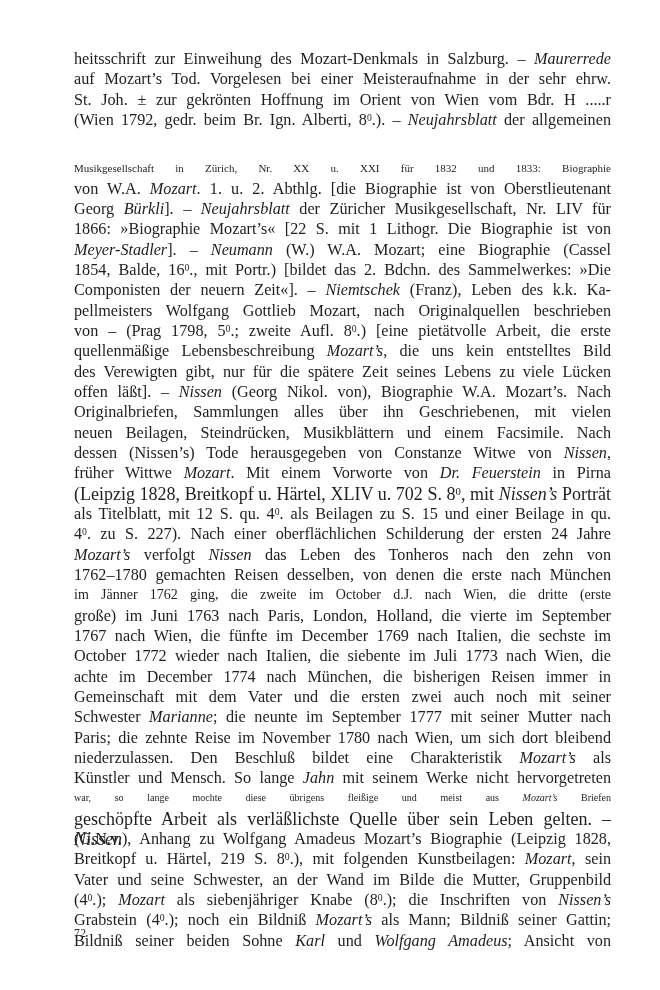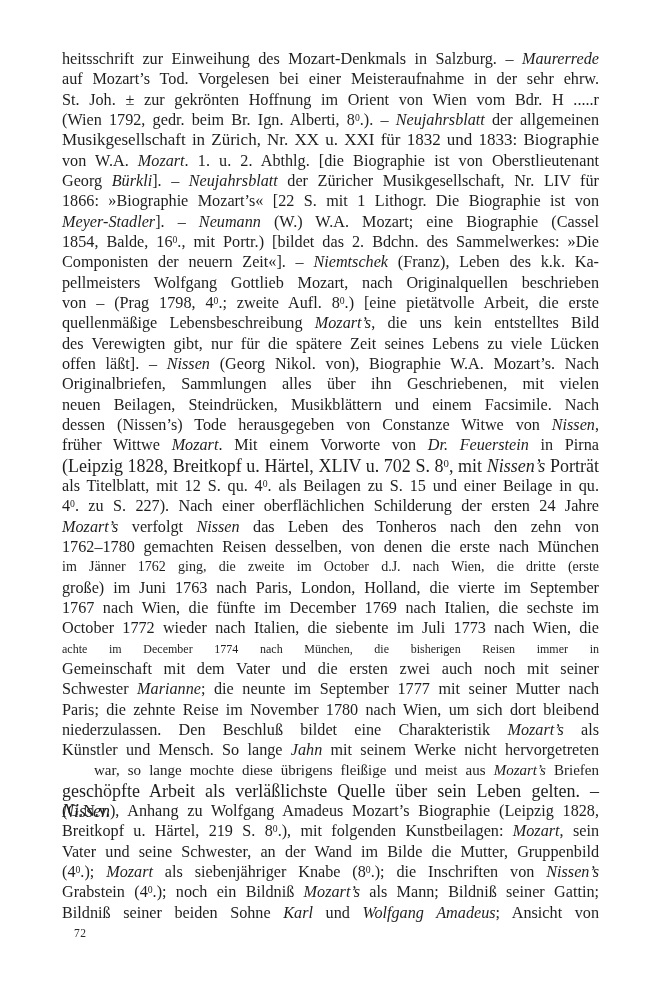--- a/index.html
+++ b/index.html
@@ -14,21 +14,21 @@
     font-family: "Liberation Serif", "DejaVu Serif", serif;
   }
   .page {
     position: relative;
     width: 660px; height: 990px;
     background: var(--bg-color);
     overflow: hidden;
   }
   .textblock {
     position: absolute;
-    left: 62px; top: 49px;
+    left: 74px; top: 49px;
     width: 537px;
   }
   .line {
     font-size: 16.2px;
     line-height: 20.33px;
     height: 20.33px;
     color: var(--text-color);
     text-align: justify;
     text-align-last: justify;
     text-justify: inter-word;
@@ -53,52 +53,52 @@
 </style>
 </head>
 <body>
 
 <div class="page">
   <div class="textblock">
       <div class="line" style="font-size: 16.2px;"><span>heitsschrift zur Einweihung des Mozart-Denkmals in Salzburg. – </span><span class="it">Maurerrede</span></div>
       <div class="line" style="font-size: 16.2px;"><span>auf Mozart’s Tod. Vorgelesen bei einer Meisteraufnahme in der sehr ehrw.</span></div>
       <div class="line" style="font-size: 16.2px;"><span>St. Joh. ± zur gekrönten Hoffnung im Orient von Wien vom Bdr. H .....r</span></div>
       <div class="line" style="font-size: 16.2px;"><span>(Wien 1792, gedr. beim Br. Ign. Alberti, 8</span><span class="sup">0</span><span>.). – </span><span class="it">Neujahrsblatt</span><span> der allgemeinen</span></div>
-      <div class="line" style="font-size: 17px;"><span>Musikgesellschaft in Zürich, Nr. XX u. XXI für 1832 und 1833: Biographie</span></div>
+      <div class="line" style="font-size: 11px; margin-top: 28px;"><span>Musikgesellschaft in Zürich, Nr. XX u. XXI für 1832 und 1833: Biographie</span></div>
       <div class="line" style="font-size: 16.2px;"><span>von W.A. </span><span class="it">Mozart</span><span>. 1. u. 2. Abthlg. [die Biographie ist von Oberstlieutenant</span></div>
       <div class="line" style="font-size: 16.2px;"><span>Georg </span><span class="it">Bürkli</span><span>]. – </span><span class="it">Neujahrsblatt</span><span> der Züricher Musikgesellschaft, Nr. LIV für</span></div>
       <div class="line" style="font-size: 16.2px;"><span>1866: »Biographie Mozart’s« [22 S. mit 1 Lithogr. Die Biographie ist von</span></div>
       <div class="line" style="font-size: 16.2px;"><span class="it">Meyer-Stadler</span><span>]. – </span><span class="it">Neumann</span><span> (W.) W.A. Mozart; eine Biographie (Cassel</span></div>
       <div class="line" style="font-size: 16.2px;"><span>1854, Balde, 16</span><span class="sup">0</span><span>., mit Portr.) [bildet das 2. Bdchn. des Sammelwerkes: »Die</span></div>
       <div class="line" style="font-size: 16.2px;"><span>Componisten der neuern Zeit«]. – </span><span class="it">Niemtschek</span><span> (Franz), Leben des k.k. Ka-</span></div>
       <div class="line" style="font-size: 16.2px;"><span>pellmeisters Wolfgang Gottlieb Mozart, nach Originalquellen beschrieben</span></div>
-      <div class="line" style="font-size: 16.2px;"><span>von – (Prag 1798, 4</span><span class="sup">0</span><span>.; zweite Aufl. 8</span><span class="sup">0</span><span>.) [eine pietätvolle Arbeit, die erste</span></div>
+      <div class="line" style="font-size: 16.2px;"><span>von – (Prag 1798, 5</span><span class="sup">0</span><span>.; zweite Aufl. 8</span><span class="sup">0</span><span>.) [eine pietätvolle Arbeit, die erste</span></div>
       <div class="line" style="font-size: 16.2px;"><span>quellenmäßige Lebensbeschreibung </span><span class="it">Mozart’s</span><span>, die uns kein entstelltes Bild</span></div>
       <div class="line" style="font-size: 16.2px;"><span>des Verewigten gibt, nur für die spätere Zeit seines Lebens zu viele Lücken</span></div>
       <div class="line" style="font-size: 16.2px;"><span>offen läßt]. – </span><span class="it">Nissen</span><span> (Georg Nikol. von), Biographie W.A. Mozart’s. Nach</span></div>
       <div class="line" style="font-size: 16.2px;"><span>Originalbriefen, Sammlungen alles über ihn Geschriebenen, mit vielen</span></div>
       <div class="line" style="font-size: 16.2px;"><span>neuen Beilagen, Steindrücken, Musikblättern und einem Facsimile. Nach</span></div>
       <div class="line" style="font-size: 16.2px;"><span>dessen (Nissen’s) Tode herausgegeben von Constanze Witwe von </span><span class="it">Nissen</span><span>,</span></div>
       <div class="line" style="font-size: 16.2px;"><span>früher Wittwe </span><span class="it">Mozart</span><span>. Mit einem Vorworte von </span><span class="it">Dr. Feuerstein</span><span> in Pirna</span></div>
       <div class="line" style="font-size: 18px;"><span>(Leipzig 1828, Breitkopf u. Härtel, XLIV u. 702 S. 8</span><span class="sup">0</span><span>, mit </span><span class="it">Nissen’s</span><span> Porträt</span></div>
       <div class="line" style="font-size: 16.2px;"><span>als Titelblatt, mit 12 S. qu. 4</span><span class="sup">0</span><span>. als Beilagen zu S. 15 und einer Beilage in qu.</span></div>
       <div class="line" style="font-size: 16.2px;"><span>4</span><span class="sup">0</span><span>. zu S. 227). Nach einer oberflächlichen Schilderung der ersten 24 Jahre</span></div>
       <div class="line" style="font-size: 16.2px;"><span class="it">Mozart’s</span><span> verfolgt </span><span class="it">Nissen</span><span> das Leben des Tonheros nach den zehn von</span></div>
       <div class="line" style="font-size: 16.2px;"><span>1762–1780 gemachten Reisen desselben, von denen die erste nach München</span></div>
       <div class="line" style="font-size: 14px;"><span>im Jänner 1762 ging, die zweite im October d.J. nach Wien, die dritte (erste</span></div>
       <div class="line" style="font-size: 16.2px;"><span>große) im Juni 1763 nach Paris, London, Holland, die vierte im September</span></div>
       <div class="line" style="font-size: 16.2px;"><span>1767 nach Wien, die fünfte im December 1769 nach Italien, die sechste im</span></div>
       <div class="line" style="font-size: 16.2px;"><span>October 1772 wieder nach Italien, die siebente im Juli 1773 nach Wien, die</span></div>
-      <div class="line" style="font-size: 12px;"><span>achte im December 1774 nach München, die bisherigen Reisen immer in</span></div>
+      <div class="line" style="font-size: 16px;"><span>achte im December 1774 nach München, die bisherigen Reisen immer in</span></div>
       <div class="line" style="font-size: 16.2px;"><span>Gemeinschaft mit dem Vater und die ersten zwei auch noch mit seiner</span></div>
       <div class="line" style="font-size: 16.2px;"><span>Schwester </span><span class="it">Marianne</span><span>; die neunte im September 1777 mit seiner Mutter nach</span></div>
       <div class="line" style="font-size: 16.2px;"><span>Paris; die zehnte Reise im November 1780 nach Wien, um sich dort bleibend</span></div>
       <div class="line" style="font-size: 16.2px;"><span>niederzulassen. Den Beschluß bildet eine Charakteristik </span><span class="it">Mozart’s</span><span> als</span></div>
       <div class="line" style="font-size: 16.2px;"><span>Künstler und Mensch. So lange </span><span class="it">Jahn</span><span> mit seinem Werke nicht hervorgetreten</span></div>
-      <div class="line" style="font-size: 15px; margin-left: 32px;"><span>war, so lange mochte diese übrigens fleißige und meist aus </span><span class="it">Mozart’s</span><span> Briefen</span></div>
+      <div class="line" style="font-size: 10px;"><span>war, so lange mochte diese übrigens fleißige und meist aus </span><span class="it">Mozart’s</span><span> Briefen</span></div>
       <div class="line" style="font-size: 18px;"><span>geschöpfte Arbeit als verläßlichste Quelle über sein Leben gelten. – </span><span class="it">Nissen</span></div>
       <div class="line" style="font-size: 16.2px;"><span>(G.N.v.), Anhang zu Wolfgang Amadeus Mozart’s Biographie (Leipzig 1828,</span></div>
       <div class="line" style="font-size: 16.2px;"><span>Breitkopf u. Härtel, 219 S. 8</span><span class="sup">0</span><span>.), mit folgenden Kunstbeilagen: </span><span class="it">Mozart</span><span>, sein</span></div>
       <div class="line" style="font-size: 16.2px;"><span>Vater und seine Schwester, an der Wand im Bilde die Mutter, Gruppenbild</span></div>
       <div class="line" style="font-size: 16.2px;"><span>(4</span><span class="sup">0</span><span>.); </span><span class="it">Mozart</span><span> als siebenjähriger Knabe (8</span><span class="sup">0</span><span>.); die Inschriften von </span><span class="it">Nissen’s</span></div>
       <div class="line" style="font-size: 16.2px;"><span>Grabstein (4</span><span class="sup">0</span><span>.); noch ein Bildniß </span><span class="it">Mozart’s</span><span> als Mann; Bildniß seiner Gattin;</span></div>
       <div class="line" style="font-size: 16.2px;"><span>Bildniß seiner beiden Sohne </span><span class="it">Karl</span><span> und </span><span class="it">Wolfgang Amadeus</span><span>; Ansicht von</span></div>
     </div>
   <div class="pagenum">72</div>
 </div>

